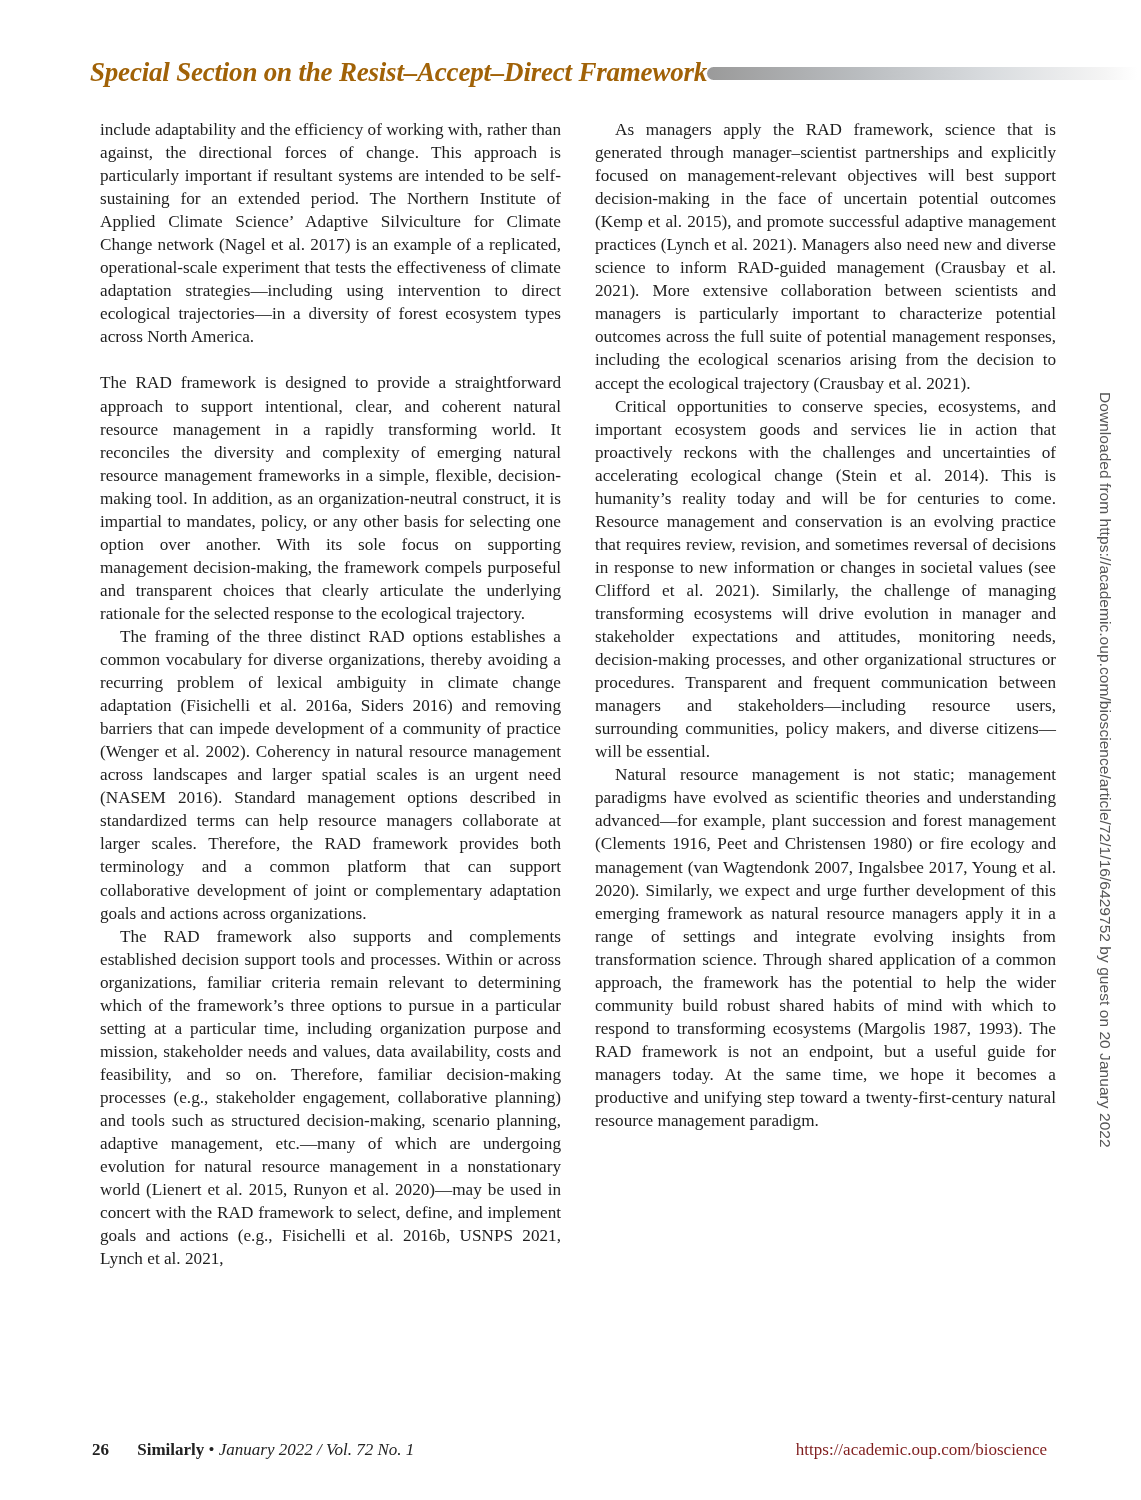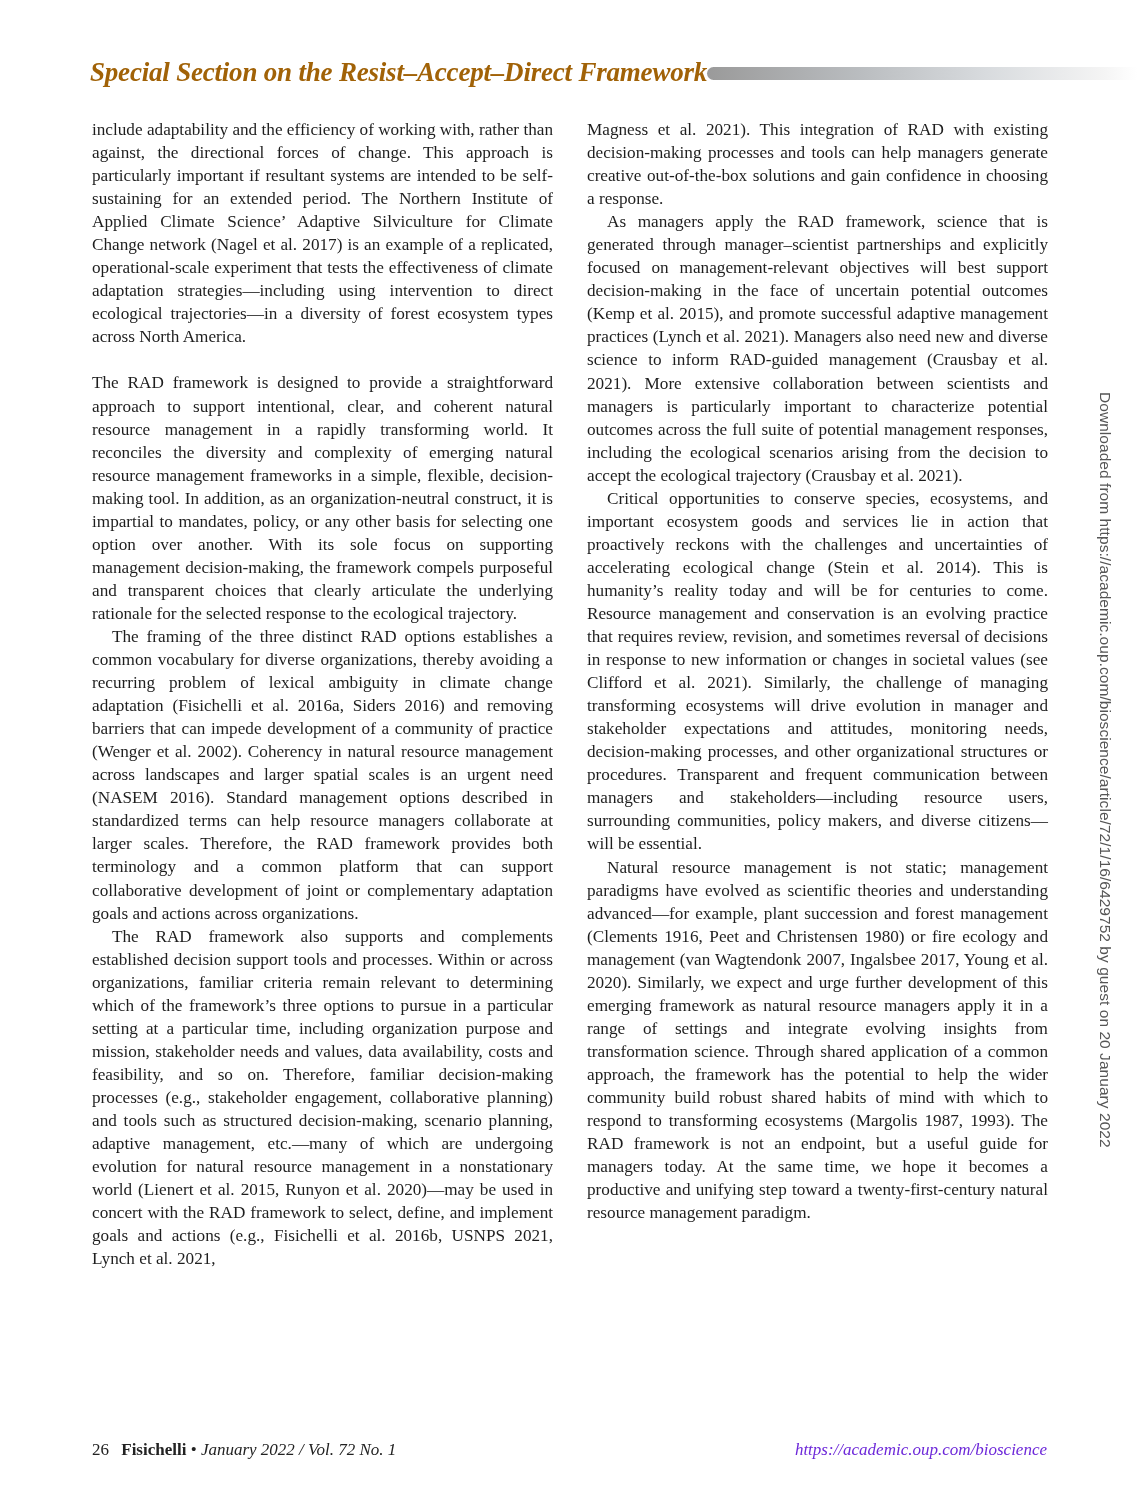--- a/index.html
+++ b/index.html
@@ -19,42 +19,42 @@
       white-space: nowrap;
     }
     .running-head-bar {
       position: absolute; left: 707px; top: 67px; width: 430px; height: 13px;
       border-radius: 7px 0 0 7px;
       background: linear-gradient(to right, #9a9a9a 0%, #b9bcbf 35%, #d8dbde 65%, #f4f4f4 92%, #ffffff 100%);
     }
     .column {
       position: absolute; top: 118px; width: 461px;
       font-size: 17.2px; line-height: 23.05px;
-      text-align: justify; hyphens: manual;
+      text-align: justify; hyphens: manual; margin-left: 8px;
     }
     .col-left { left: 92px; }
     .col-right { left: 587px; }
     .para { margin: 0; }
     .para.indent { text-indent: 20px; }
     .section-heading {
       font-family: "Liberation Sans", "DejaVu Sans", sans-serif;
       font-weight: bold; font-size: 17px; line-height: 23px;
       color: #111; margin: 0; text-align: left;
     }
     .spacer { height: 23px; }
     .footer-left {
       position: absolute; left: 92px; top: 1440px;
       font-size: 17px; white-space: nowrap; color: #222;
     }
-    .footer-left .pg { font-weight: normal; margin-right: 8px; }
+    .footer-left .pg { font-weight: bold; margin-right: 24px; }
     .footer-left .journal { font-weight: bold; }
     .footer-left .issue { font-style: italic; }
     .footer-right {
       position: absolute; right: 94px; top: 1440px;
-      font-size: 17px; font-style: italic; color: #6d28d9; white-space: nowrap;
+      font-size: 17px; color: #7f1d1d; white-space: nowrap;
     }
     .watermark {
       position: absolute; left: 1098px; top: 392px;
       transform-origin: 0 0; transform: translate(0,0) rotate(90deg);
       transform: rotate(90deg) translate(0, -16px);
       font-family: "Liberation Sans", "DejaVu Sans", sans-serif;
       font-size: 15.5px; color: #555; white-space: nowrap;
       letter-spacing: 0.05px;
     }
   </style>
@@ -68,28 +68,27 @@
 
 <div class="column col-left">
   <p class="para">include adaptability and the efficiency of working with, rather than against, the directional forces of change. This approach is particularly important if resultant systems are intended to be self-sustaining for an extended period. The Northern Institute of Applied Climate Science’ Adaptive Silviculture for Climate Change network (Nagel et al. 2017) is an example of a replicated, operational-scale experiment that tests the effectiveness of climate adapta­tion strategies—including using intervention to direct ecological trajectories—in a diversity of forest ecosystem types across North America.</p>
   <div class="spacer"></div>
   <p class="para">The RAD framework is designed to provide a straightfor­ward approach to support intentional, clear, and coherent natural resource management in a rapidly transforming world. It reconciles the diversity and complexity of emerging natural resource management frameworks in a simple, flex­ible, decision-making tool. In addition, as an organization-neutral construct, it is impartial to mandates, policy, or any other basis for selecting one option over another. With its sole focus on supporting management decision-making, the framework compels purposeful and transparent choices that clearly articulate the underlying rationale for the selected response to the ecological trajectory.</p>
   <p class="para indent">The framing of the three distinct RAD options establishes a common vocabulary for diverse organizations, thereby avoid­ing a recurring problem of lexical ambiguity in climate change adaptation (Fisichelli et al. 2016a, Siders 2016) and removing barriers that can impede development of a community of practice (Wenger et al. 2002). Coherency in natural resource management across landscapes and larger spatial scales is an urgent need (NASEM 2016). Standard management options described in standardized terms can help resource managers collaborate at larger scales. Therefore, the RAD framework provides both terminology and a common platform that can support collaborative development of joint or complementary adaptation goals and actions across organizations.</p>
   <p class="para indent">The RAD framework also supports and complements established decision support tools and processes. Within or across organizations, familiar criteria remain relevant to determining which of the framework’s three options to pursue in a particular setting at a particular time, including organization purpose and mission, stakeholder needs and values, data availability, costs and feasibility, and so on. Therefore, familiar decision-making processes (e.g., stakeholder engagement, collaborative planning) and tools such as structured decision-making, scenario planning, adaptive management, etc.—many of which are undergoing evolution for natural resource management in a nonstationary world (Lienert et al. 2015, Runyon et al. 2020)—may be used in concert with the RAD framework to select, define, and implement goals and actions (e.g., Fisichelli et al. 2016b, USNPS 2021, Lynch et al. 2021,</p>
 </div>
 
 <div class="column col-right">
-  <p class="para">Magness et al. 2021). This integration of RAD with exist­ing decision-making processes and tools can help manag­ers generate creative out-of-the-box solutions and gain confidence in choosing a response.</p>
   <p class="para indent">As managers apply the RAD framework, science that is generated through manager–scientist partnerships and explicitly focused on management-relevant objectives will best support decision-making in the face of uncertain potential outcomes (Kemp et al. 2015), and promote suc­cessful adaptive management practices (Lynch et al. 2021). Managers also need new and diverse science to inform RAD-guided management (Crausbay et al. 2021). More extensive collaboration between scientists and managers is particularly important to characterize potential outcomes across the full suite of potential management responses, including the ecological scenarios arising from the decision to accept the ecological trajectory (Crausbay et al. 2021).</p>
   <p class="para indent">Critical opportunities to conserve species, ecosystems, and important ecosystem goods and services lie in action that proactively reckons with the challenges and uncertain­ties of accelerating ecological change (Stein et al. 2014). This is humanity’s reality today and will be for centuries to come. Resource management and conservation is an evolving prac­tice that requires review, revision, and sometimes reversal of decisions in response to new information or changes in societal values (see Clifford et al. 2021). Similarly, the chal­lenge of managing transforming ecosystems will drive evolu­tion in manager and stakeholder expectations and attitudes, monitoring needs, decision-making processes, and other organizational structures or procedures. Transparent and frequent communication between managers and stakehold­ers—including resource users, surrounding communities, policy makers, and diverse citizens—will be essential.</p>
   <p class="para indent">Natural resource management is not static; manage­ment paradigms have evolved as scientific theories and understanding advanced—for example, plant succes­sion and forest management (Clements 1916, Peet and Christensen 1980) or fire ecology and management (van Wagtendonk 2007, Ingalsbee 2017, Young et al. 2020). Similarly, we expect and urge further development of this emerging framework as natural resource managers apply it in a range of settings and integrate evolving insights from transformation science. Through shared application of a common approach, the framework has the potential to help the wider community build robust shared habits of mind with which to respond to transforming ecosystems (Margolis 1987, 1993). The RAD framework is not an end­point, but a useful guide for managers today. At the same time, we hope it becomes a productive and unifying step toward a twenty-first-century natural resource manage­ment paradigm.</p>
   <div class="spacer"></div>
 </div>
 
 <div class="footer-left">
   <span class="pg">26</span>
-  <span class="journal">Fisichelli</span>
+  <span class="journal">Similarly</span>
   <span class="sep">•</span>
   <span class="issue">January 2022 / Vol. 72 No. 1</span>
 </div>
 <div class="footer-right">https://academic.oup.com/bioscience</div>
 
 <div class="watermark">Downloaded from https://academic.oup.com/bioscience/article/72/1/16/6429752 by guest on 20 January 2022</div>
 
 </body></html>

